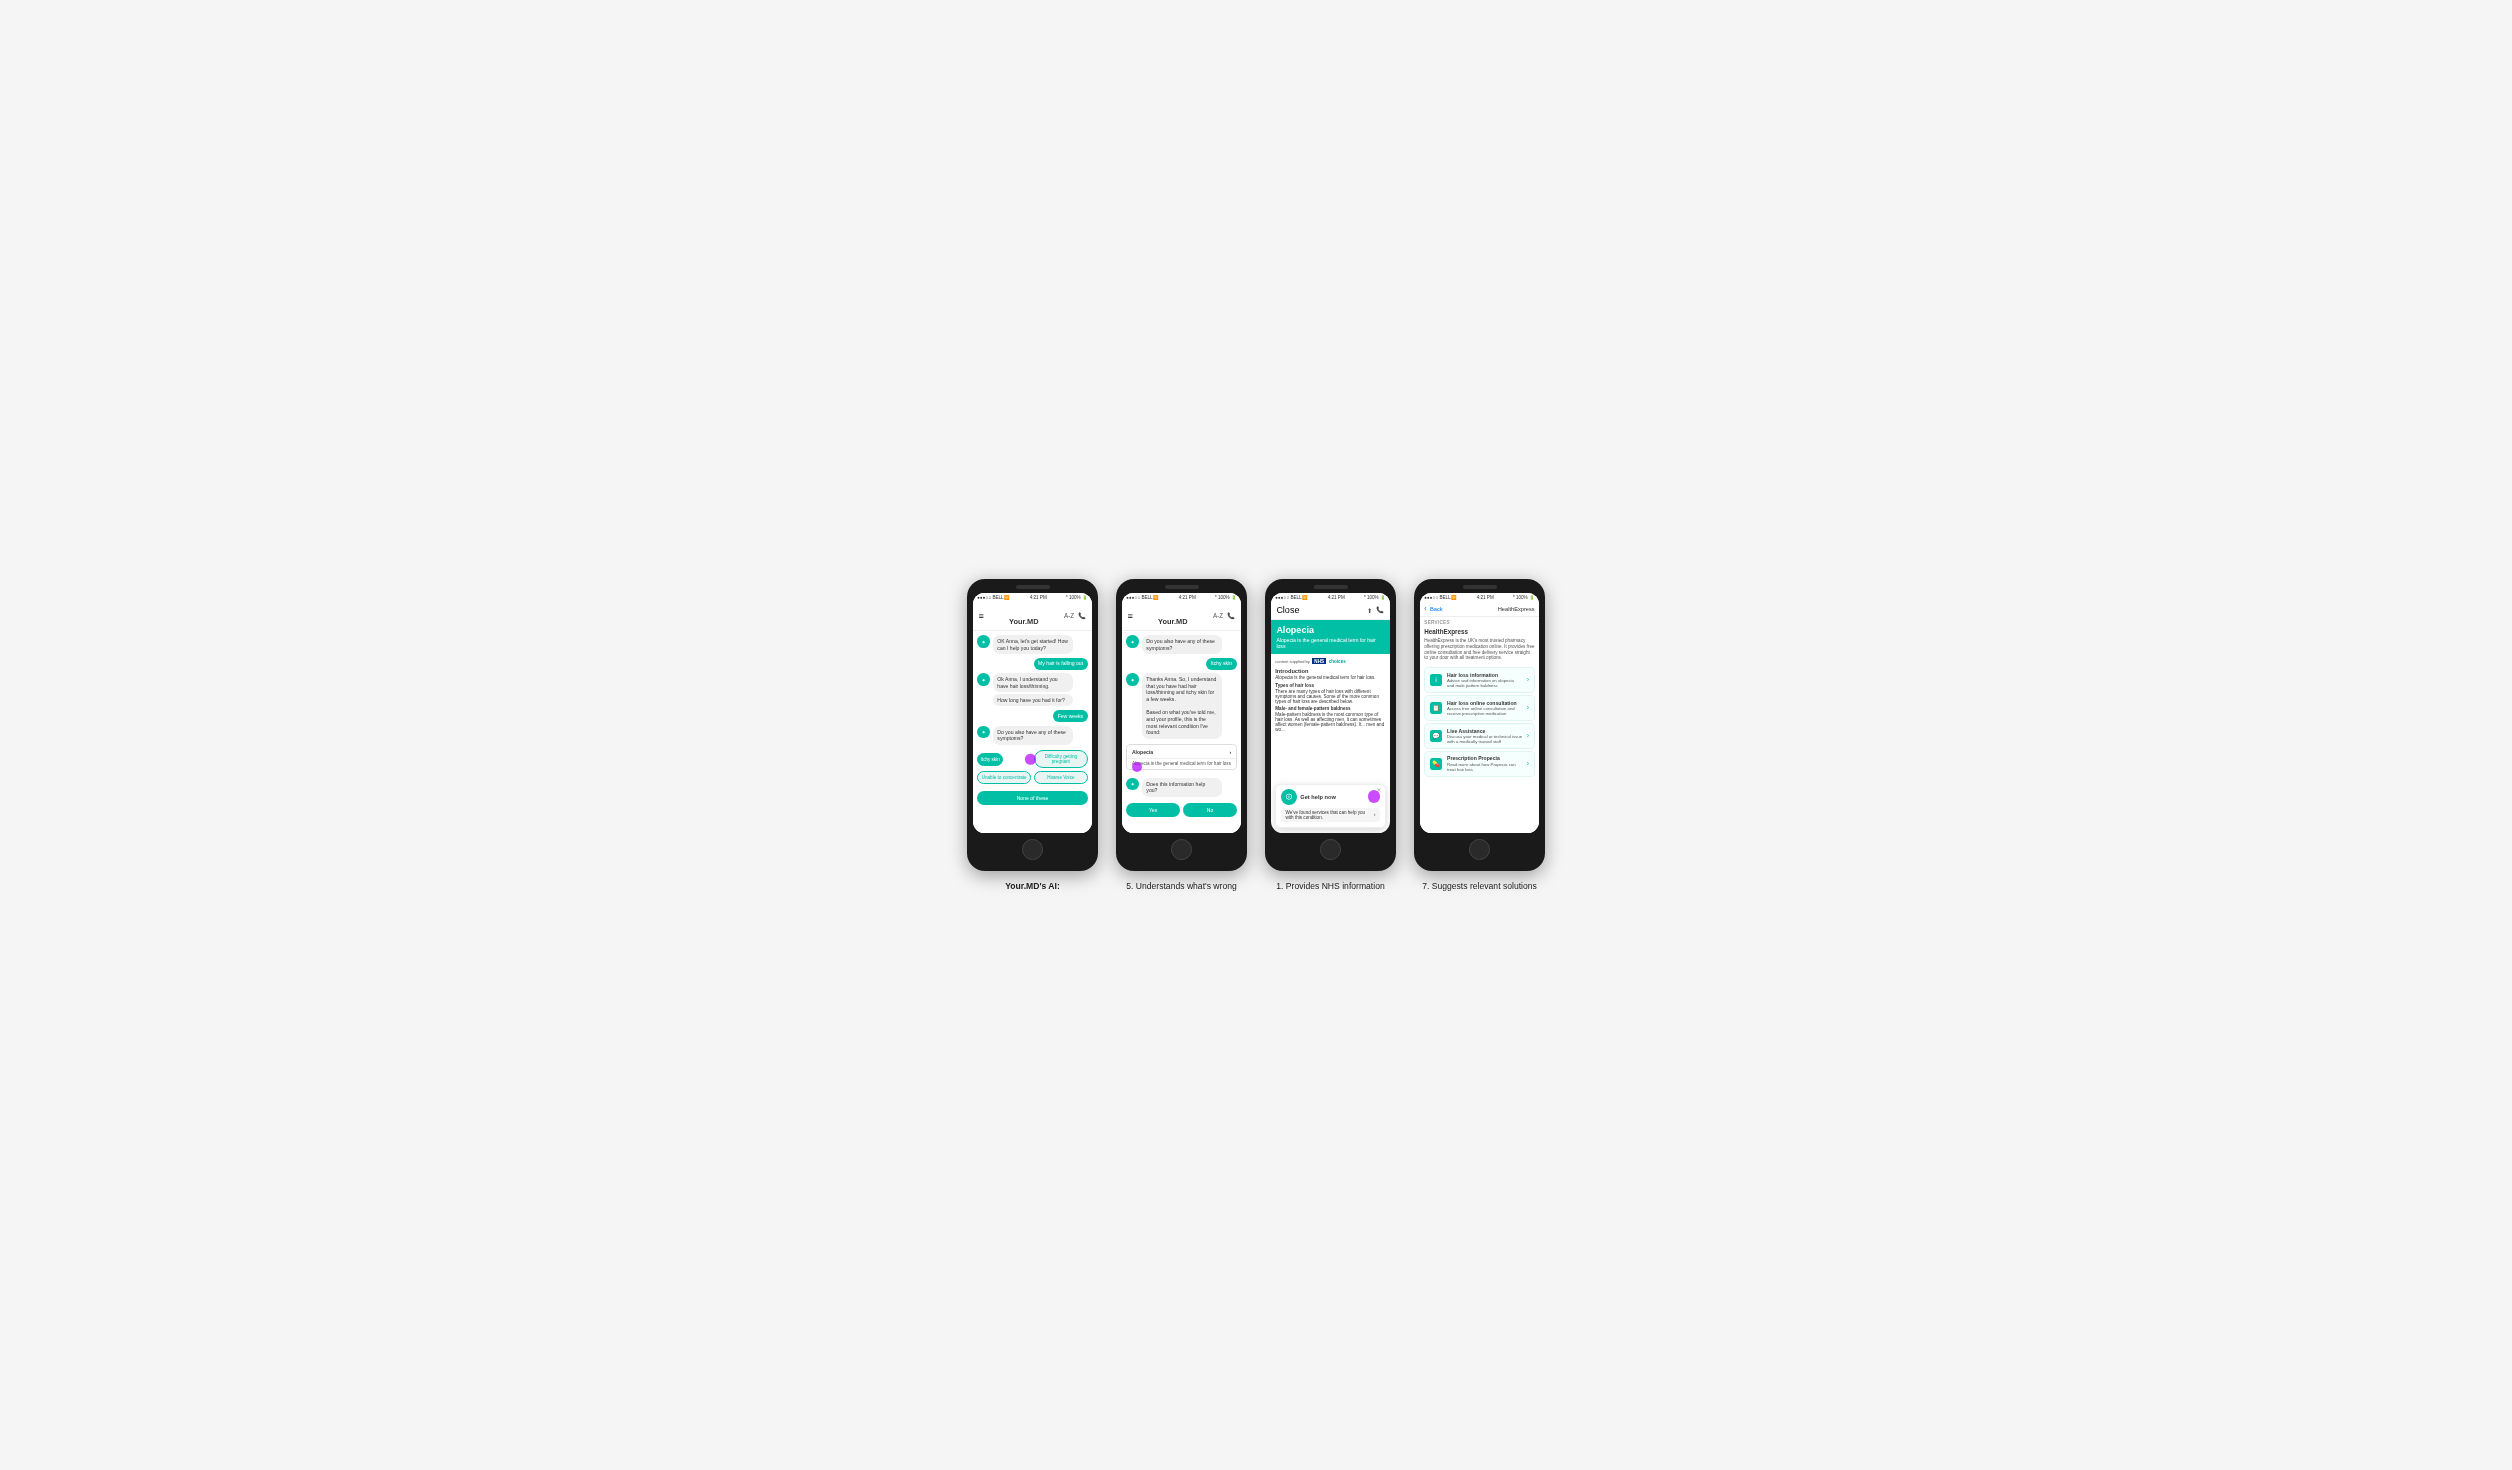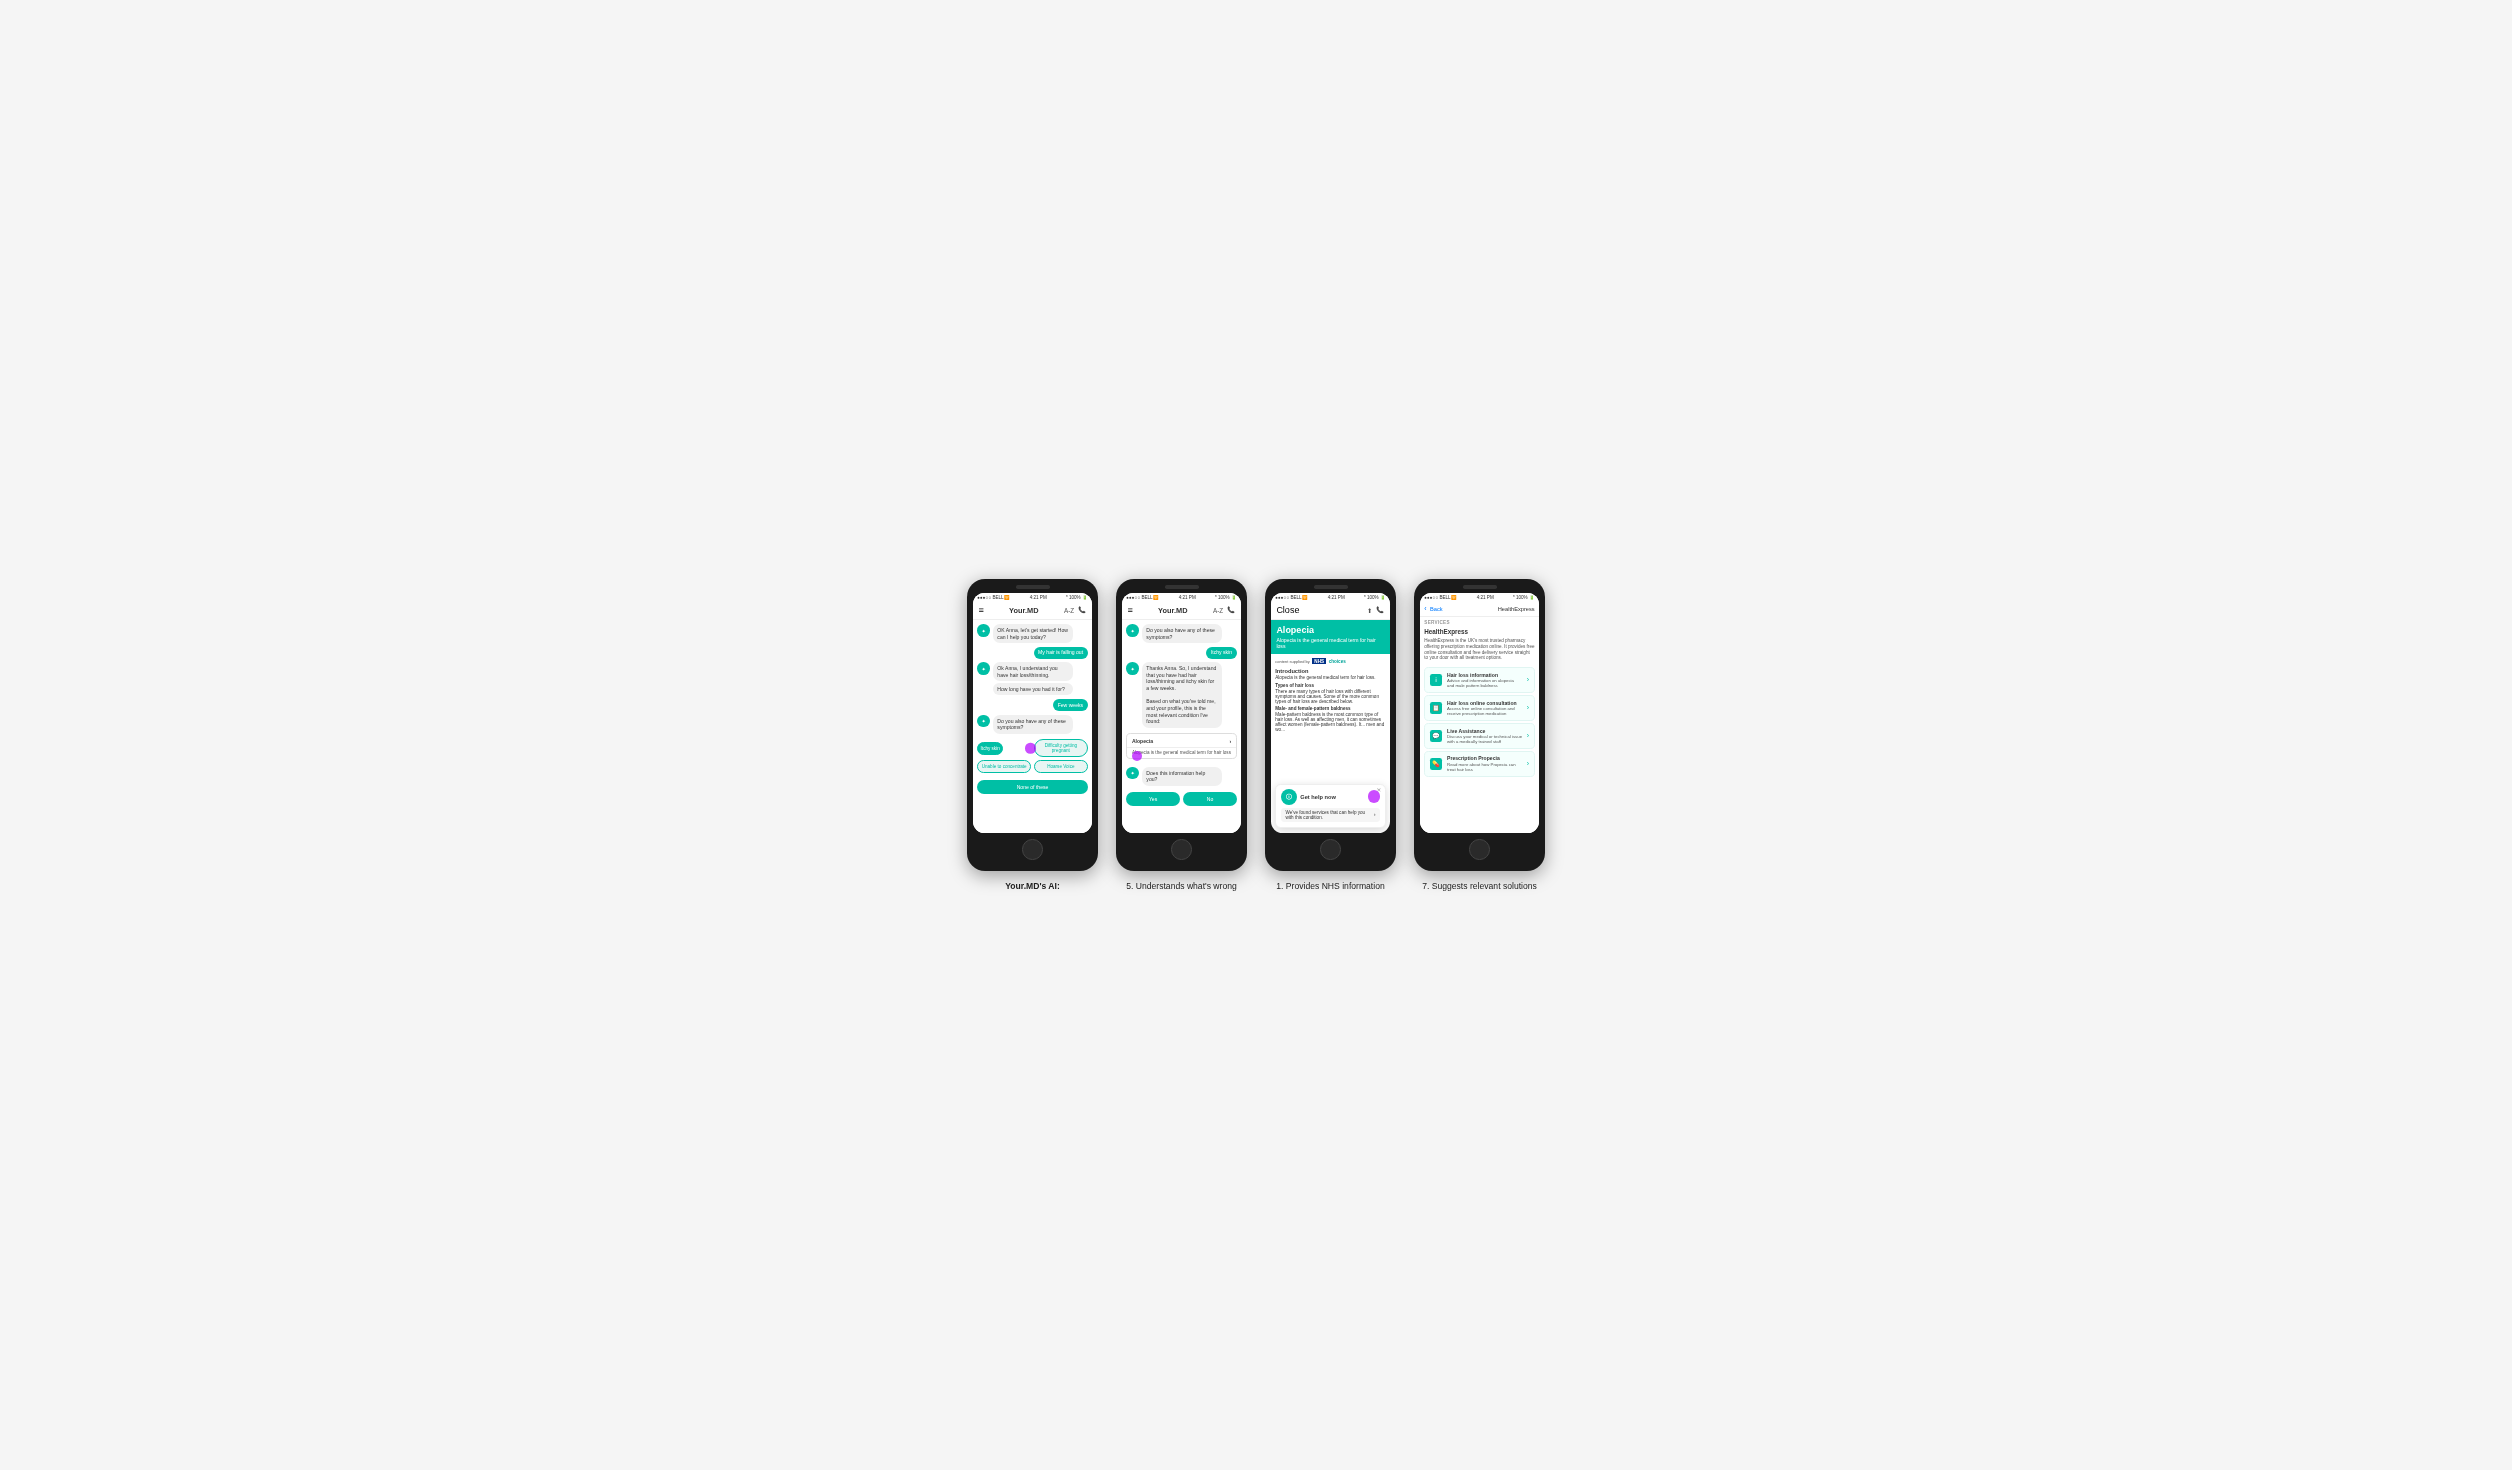--- a/index.html
+++ b/index.html
@@ -88,20 +88,21 @@
       align-items: center;
       justify-content: space-between;
       padding: 3.4px 5.7px;
       border-bottom: 0.6px solid #eee;
       background: #fff;
     }
     .app-header-title {
       font-size: 7.4px;
       font-weight: 600;
       color: #333;
+      margin-top: 12px;
     }
     .app-header-icons {
       display: flex;
       gap: 4.6px;
       align-items: center;
       font-size: 6.3px;
       color: #555;
     }
 
     

